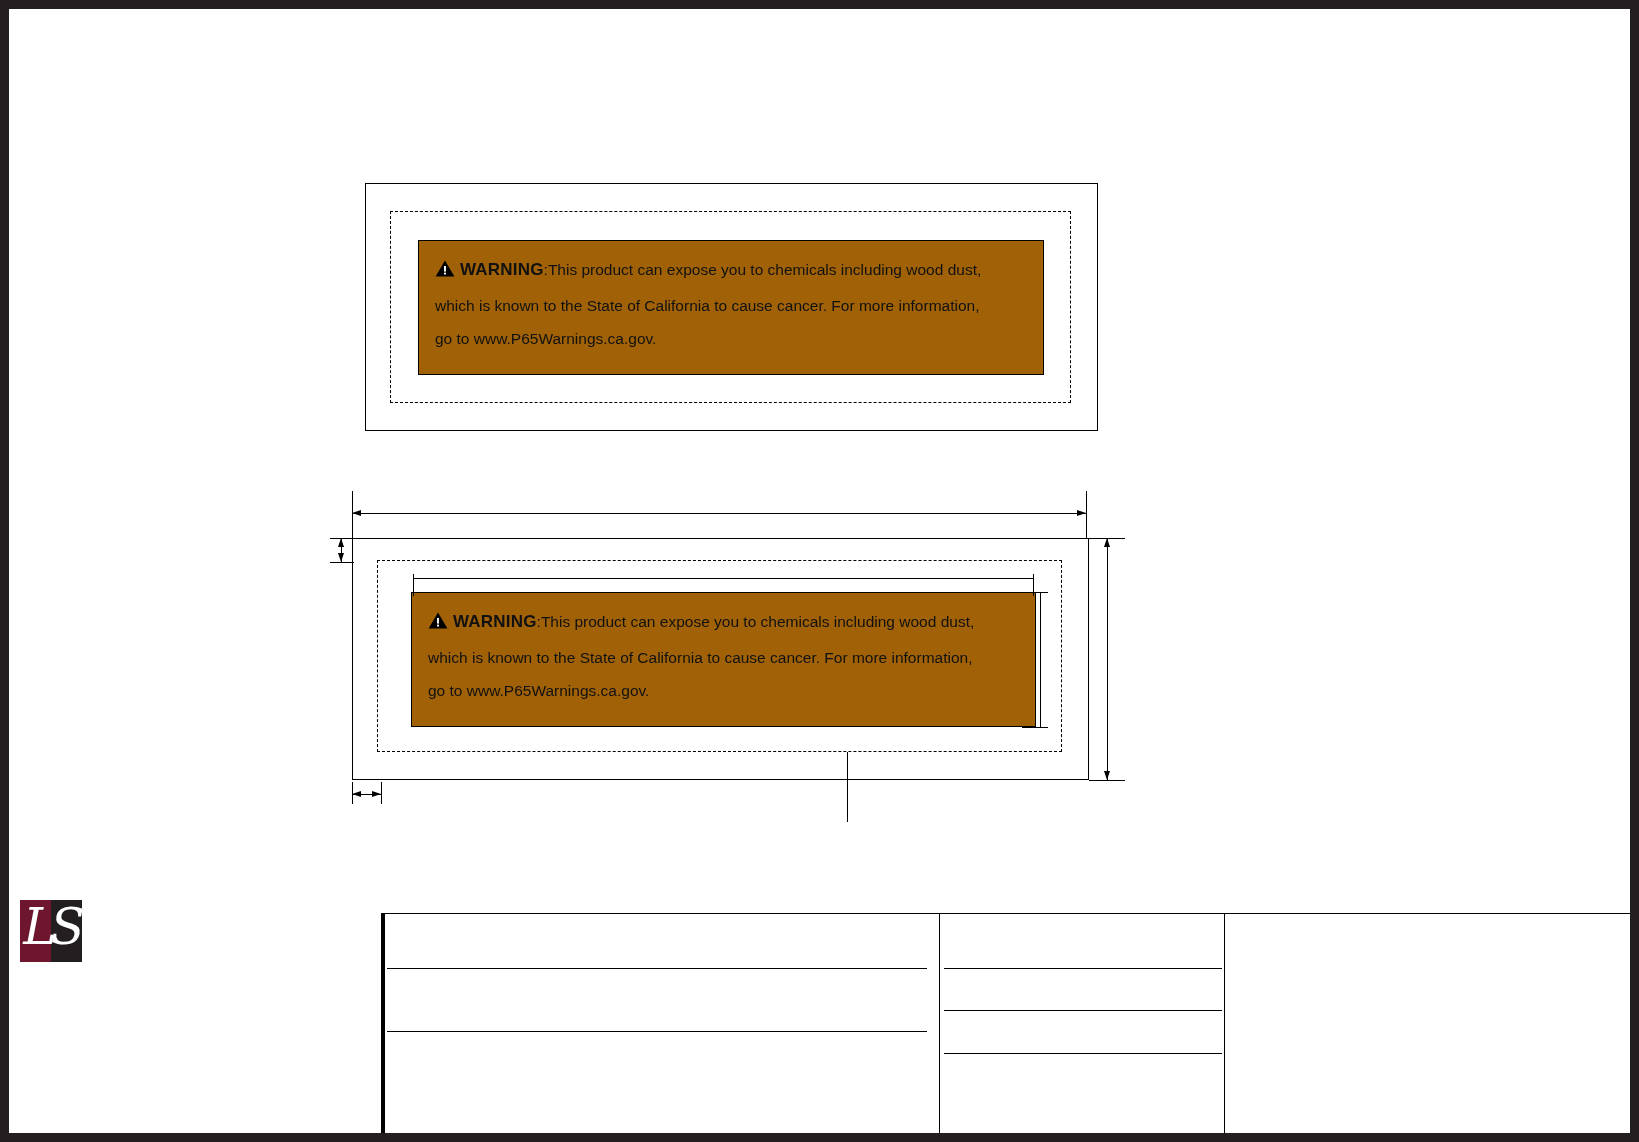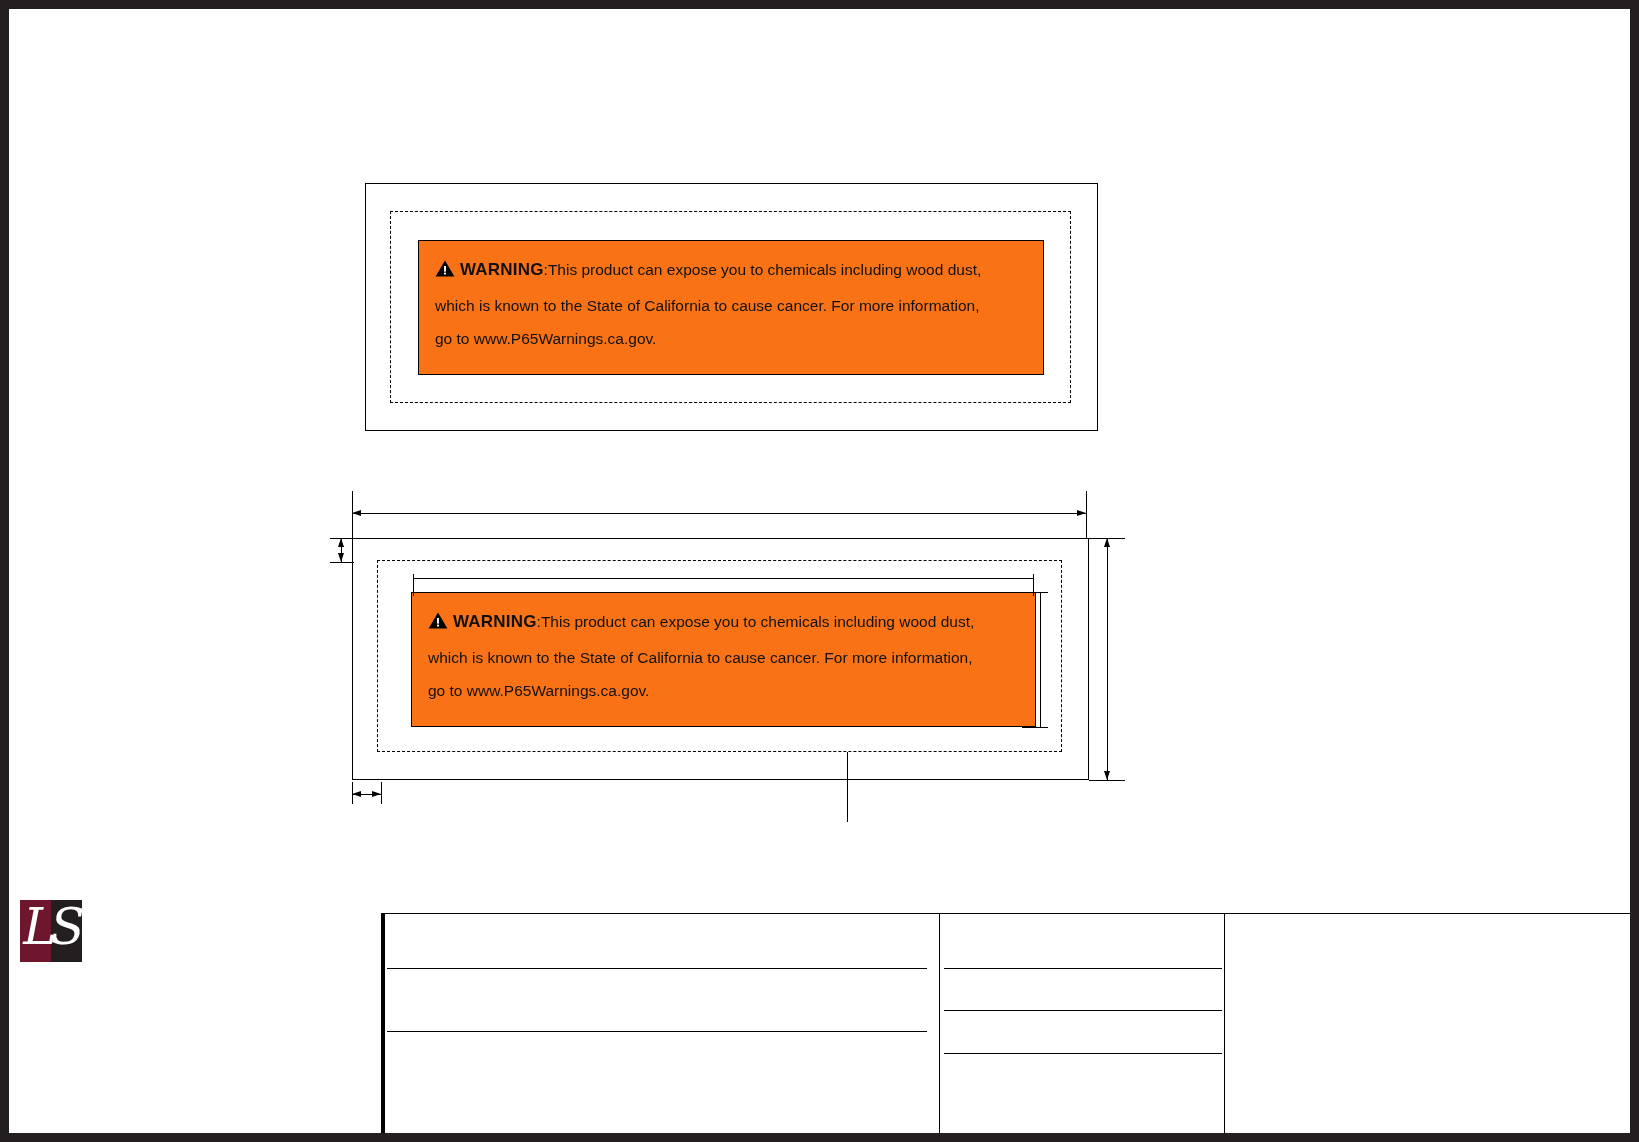--- a/index.html
+++ b/index.html
@@ -72,21 +72,21 @@
     position: absolute;
     width: 0;
     border-left: 1.1px solid #000000;
   }
 
   
   .label-box {
     position: absolute;
     box-sizing: border-box;
     border: 1.7px solid #000000;
-    background: #f97316;
+    background: #a16207;
   }
   .warn-text {
     position: absolute;
     left: 0;
     top: 0;
     width: 100%;
     height: 100%;
     box-sizing: border-box;
     padding: 13px 16px 10px 16px;
     color: #111111;

